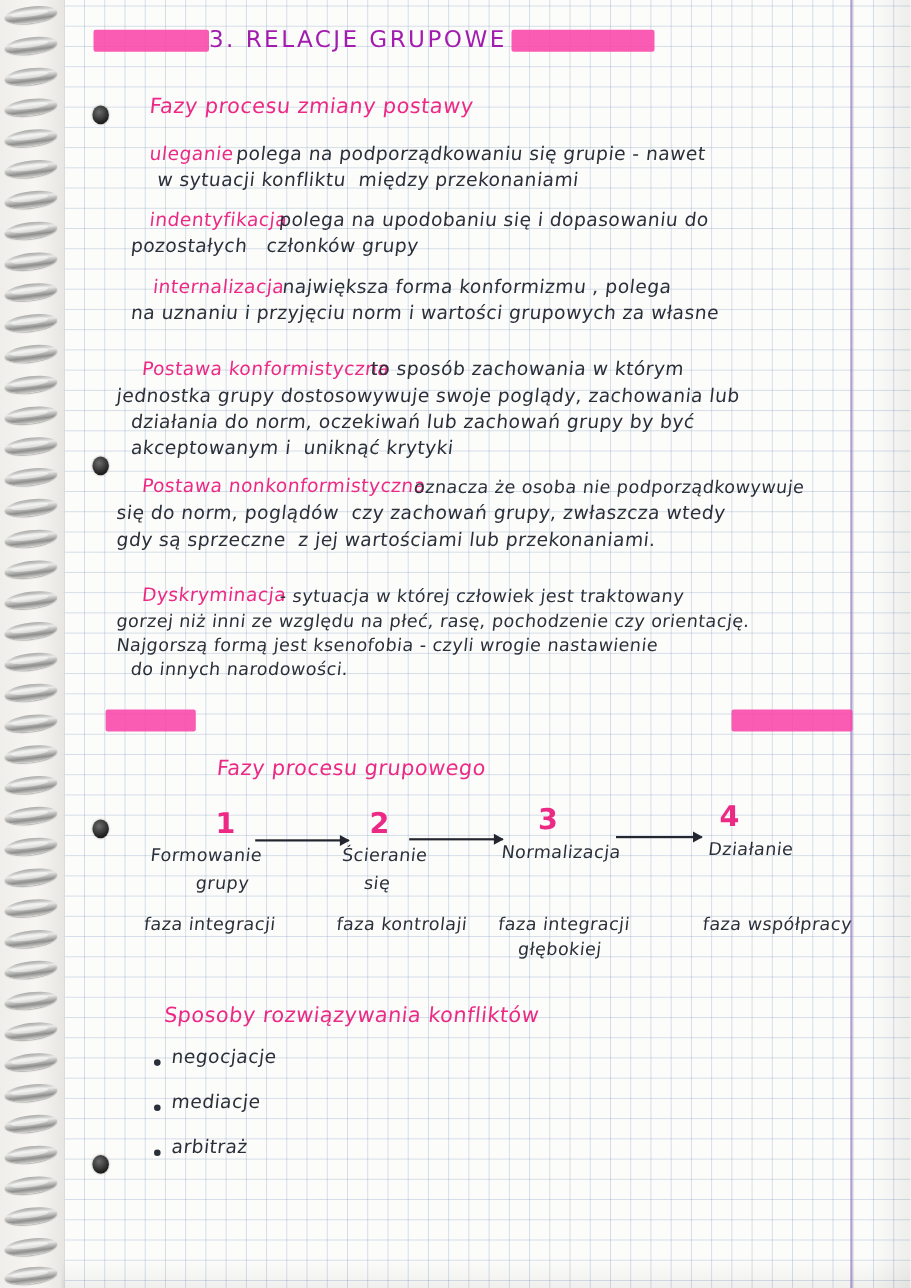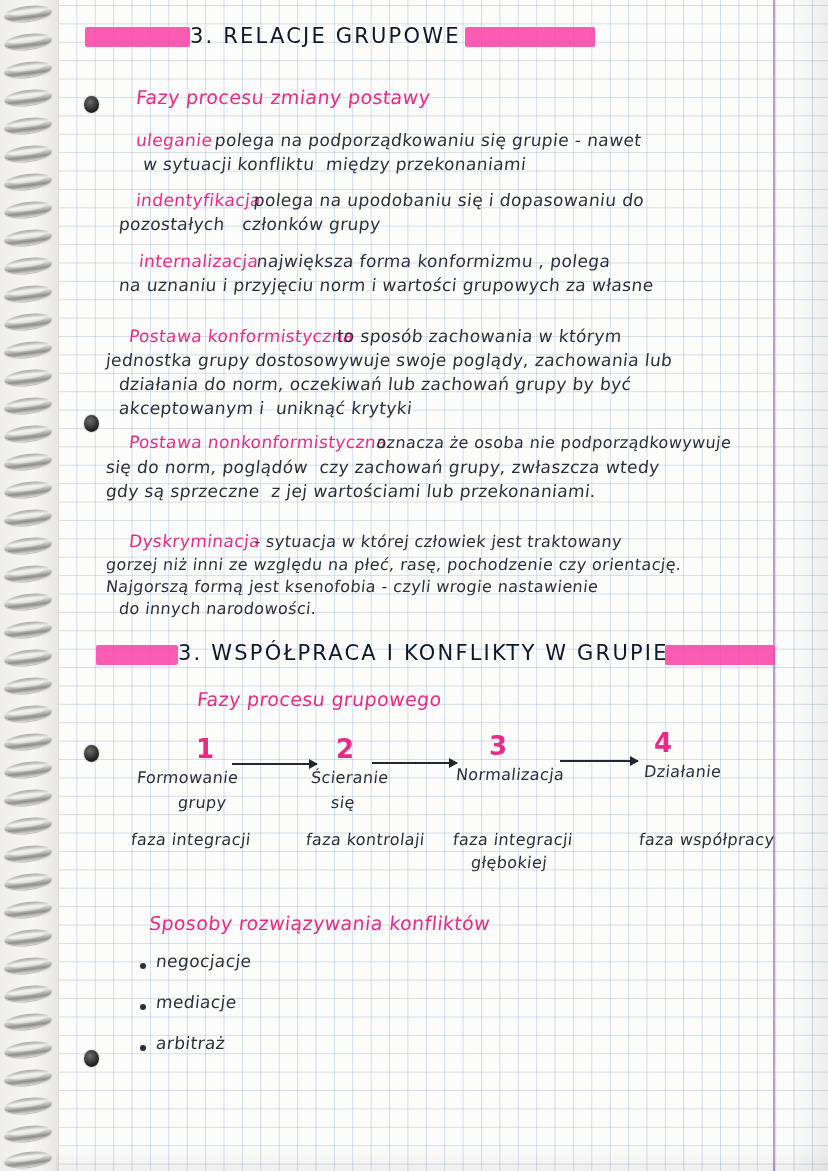--- a/index.html
+++ b/index.html
@@ -100,21 +100,21 @@
     white-space: pre;
     letter-spacing: .4px;
   }
   .pink {
     color: #ec2a86;
   }
   .ink {
     color: #2b2f3a;
   }
   .head {
-    color: #0f172a;
+    color: #a21caf;
     font-size: 21px;
     letter-spacing: 2.2px;
   }
   .t16 { font-size: 16px; }
   .t17 { font-size: 17px; }
   .t19 { font-size: 19px; }
 
   .slant { transform: skewX(-6deg); transform-origin: left bottom; }
 
   
@@ -191,21 +191,20 @@
   <div class="hw ink t17 slant" style="left:105px; top:481px;">gdy są sprzeczne  z jej wartościami lub przekonaniami.</div>
 
   <div class="hw pink t17 slant" style="left:128px; top:531px;">Dyskryminacja</div>
   <div class="hw ink t16 slant" style="left:248px; top:532px;"> - sytuacja w której człowiek jest traktowany</div>
   <div class="hw ink t16 slant" style="left:105px; top:555px;">gorzej niż inni ze względu na płeć, rasę, pochodzenie czy orientację.</div>
   <div class="hw ink t16 slant" style="left:105px; top:577px;">Najgorszą formą jest ksenofobia - czyli wrogie nastawienie</div>
   <div class="hw ink t16 slant" style="left:118px; top:599px;">do innych narodowości.</div>
 
   <div class="hl" style="left:96px; top:645px; width:82px; height:20px;"></div>
   <div class="hl" style="left:665px; top:645px; width:110px; height:20px;"></div>
-  <div class="hw head" style="left:178px; top:641px;">3. WSPÓŁPRACA I KONFLIKTY W GRUPIE</div>
 
   <div class="hw pink t19 slant" style="left:196px; top:688px;">Fazy procesu grupowego</div>
 
   <div class="num" style="left:196px; top:734px;">1</div>
   <div class="num" style="left:336px; top:734px;">2</div>
   <div class="num" style="left:489px; top:731px;">3</div>
   <div class="num" style="left:654px; top:728px;">4</div>
 
   <div class="arrow" style="left:232px; top:763px; width:85px;"></div>
   <div class="arrow" style="left:372px; top:762px; width:85px;"></div>

